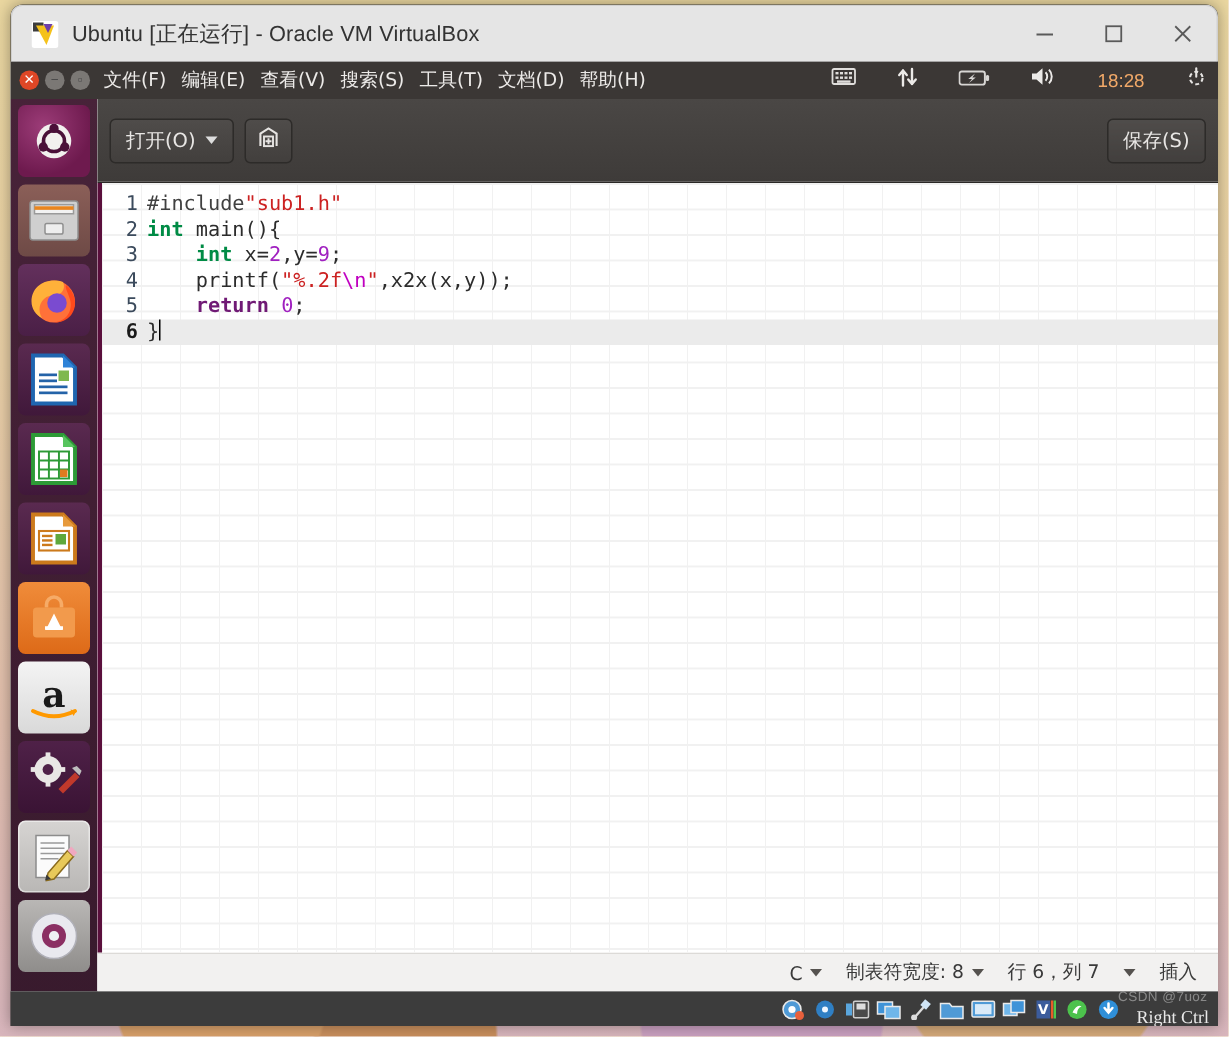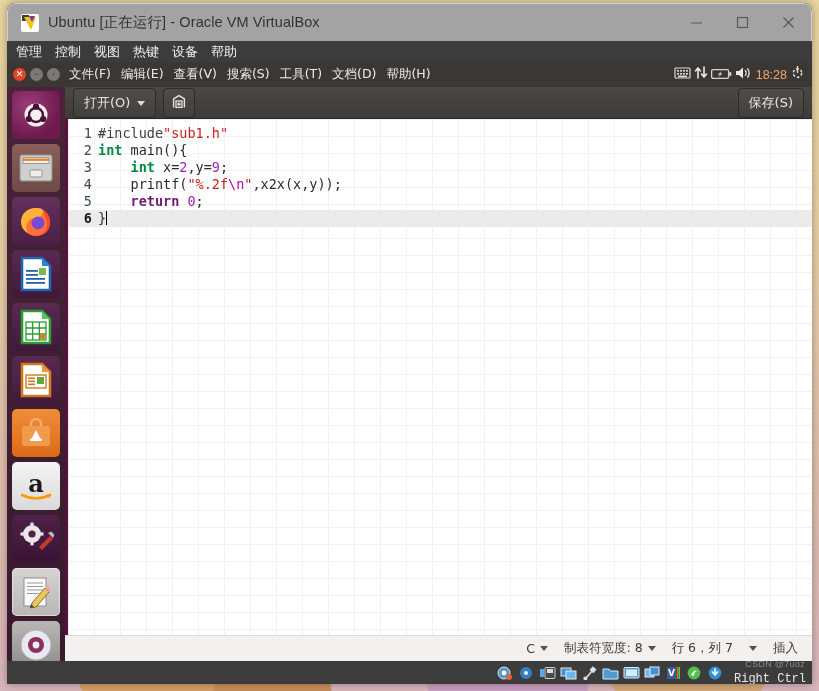--- a/index.html
+++ b/index.html
@@ -32,21 +32,21 @@
     border-radius: 8px 8px 0 0;
     background: #3c3c3c;
     box-shadow: 0 0 10px rgba(0,0,0,.35);
     overflow: hidden;
     display: flex; flex-direction: column;
   }
 
   
   #vbox-titlebar {
     height: 38px;
-    background: #a3a3a3;
+    background: #e5e5e5;
     border-radius: 8px 8px 0 0;
     border: 1px solid #d0d0d0;
     border-bottom: none;
     display: flex; align-items: center;
     flex: 0 0 auto;
   }
   #vbox-icon {
     width: 18px; height: 18px;
     margin: 0 9px 0 13px;
     position: relative; flex: 0 0 auto;
@@ -103,21 +103,21 @@
   #udot-close { background: #df4726; color: #fff; }
   #udot-min   { background: #7b7875; }
   #udot-max   { background: #7b7875; }
   .umenu {
     color: #eceae8; font-size: 12.5px;
     margin: 0 5px; white-space: nowrap;
     font-family: "DejaVu Sans", sans-serif;
   }
   #panel-right {
     margin-left: auto; display: flex; align-items: center;
-    padding-right: 7px; gap: 3px;
+    padding-right: 7px; gap: 27px;
   }
   #panel-clock { color: #f0a868; font-size: 12.5px; white-space: nowrap; }
 
   
   #guest-body { flex: 1 1 auto; display: flex; min-height: 0; position: relative; }
 
   
   #launcher {
     width: 58px; flex: 0 0 auto;
     background: linear-gradient(180deg, rgba(58,18,42,.93), rgba(46,14,34,.95));
@@ -134,24 +134,24 @@
   .lnch.active { box-shadow: inset 0 0 0 1px rgba(255,255,255,.5); }
 
   
   #gedit {
     flex: 1 1 auto; min-width: 0;
     display: flex; flex-direction: column;
     background: #fff;
     position: relative;
   }
   #gedit-header {
-    height: 32px; flex: 0 0 auto;
+    height: 56px; flex: 0 0 auto;
     background: linear-gradient(180deg, #4a4745, #3e3b39);
     border-bottom: 1px solid #2a2826;
-    display: flex; align-items: flex-end;
+    display: flex; align-items: center;
     padding: 0 8px;
   }
   .hbtn {
     background: linear-gradient(180deg, #4f4c4a, #423f3d);
     border: 1px solid #2d2b29;
     border-radius: 4px;
     color: #e8e6e4; font-size: 13px;
     height: 30px; padding: 0 10px;
     display: flex; align-items: center; gap: 7px;
     white-space: nowrap;
@@ -237,21 +237,21 @@
     display: flex; align-items: center; justify-content: flex-end;
     padding-right: 6px; gap: 4px;
     position: relative;
   }
   .vicon {
     width: 17px; height: 15px; flex: 0 0 auto;
     display: flex; align-items: center; justify-content: center;
   }
   #hostkey {
     color: #e9e9e9; font-size: 12px; margin-left: 6px;
-    font-family: Liberation Mono, monospace; white-space: nowrap; margin-top: 12px;
+    font-family: Liberation Serif, serif; white-space: nowrap; margin-top: 12px;
   }
   #watermark {
     position: absolute; right: 7px; bottom: 15px;
     font-size: 9px; color: rgba(200,200,200,.55);
     letter-spacing: .3px; pointer-events: none;
   }
 </style>
 </head>
 <body>
 
@@ -282,28 +282,20 @@
       </div>
       <div class="wc">
         <svg width="13" height="13" viewBox="0 0 13 13">
             <line x1="1.5" y1="1.5" x2="11.5" y2="11.5" stroke="#5a5a5a" stroke-width="1.2"></line>
             <line x1="11.5" y1="1.5" x2="1.5" y2="11.5" stroke="#5a5a5a" stroke-width="1.2"></line>
           </svg>
       </div>
     </div>
   </div>
 
-  <div id="vbox-menubar">
-    <span class="vbox-menu">管理</span>
-    <span class="vbox-menu">控制</span>
-    <span class="vbox-menu">视图</span>
-    <span class="vbox-menu">热键</span>
-    <span class="vbox-menu">设备</span>
-    <span class="vbox-menu">帮助</span>
-  </div>
 
   <div id="guest">
 
     <div id="ubuntu-panel">
       <span class="udot" id="udot-close">✕</span>
       <span class="udot" id="udot-min">−</span>
       <span class="udot" id="udot-max">▫</span>
       <span class="umenu">文件(F)</span>
       <span class="umenu">编辑(E)</span>
       <span class="umenu">查看(V)</span>

